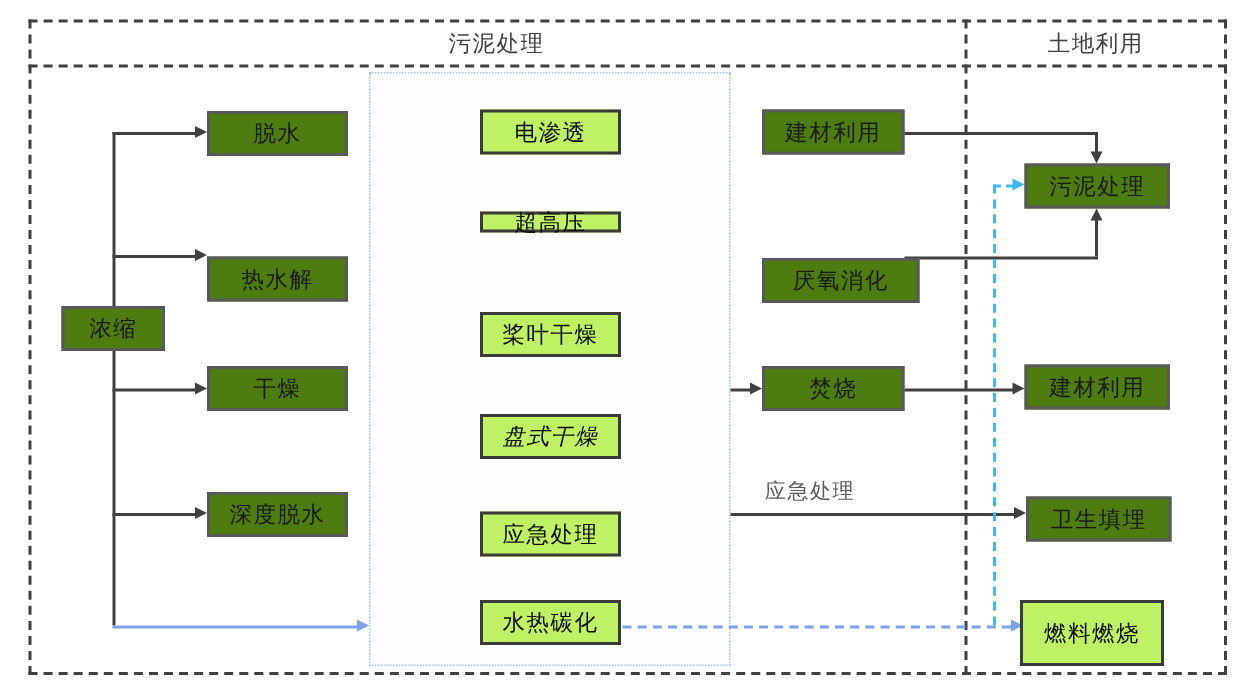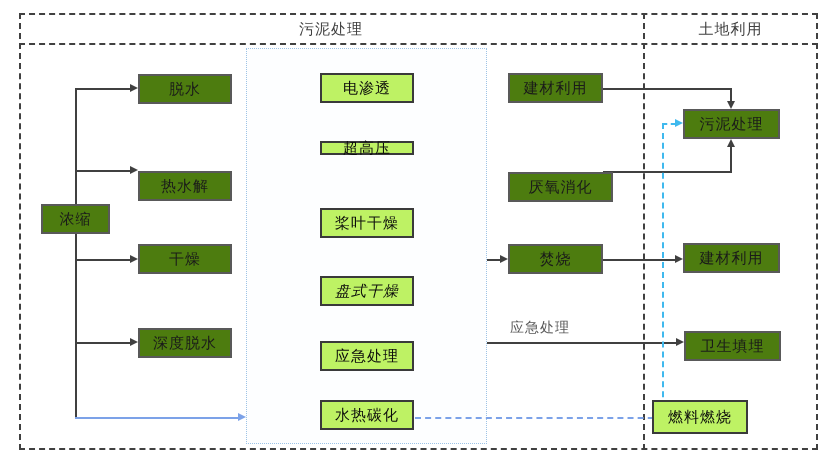--- a/index.html
+++ b/index.html
@@ -89,13 +89,13 @@
 <div class="abs box blue" style="left:320px;top:341px;width:94px;height:30px;">应急处理</div>
 <div class="abs box blue" style="left:320px;top:400px;width:94px;height:30px;">水热碳化</div>
 
 <div class="abs box" style="left:508px;top:73px;width:95px;height:30px;">建材利用</div>
 <div class="abs box" style="left:508px;top:172px;width:105px;height:30px;text-align:center;">厌氧消化</div>
 <div class="abs box" style="left:508px;top:244px;width:95px;height:30px;">焚烧</div>
 
 <div class="abs box" style="left:683px;top:109px;width:97px;height:30px;">污泥处理</div>
 <div class="abs box" style="left:683px;top:243px;width:97px;height:30px;">建材利用</div>
 <div class="abs box" style="left:684px;top:331px;width:97px;height:30px;">卫生填埋</div>
-<div class="abs box blue" style="left:652px;top:400px;width:96px;height:34px;">燃料燃烧</div>
+<div class="abs box blue" style="left:680px;top:400px;width:96px;height:44px;">燃料燃烧</div>
 
 </body></html>

